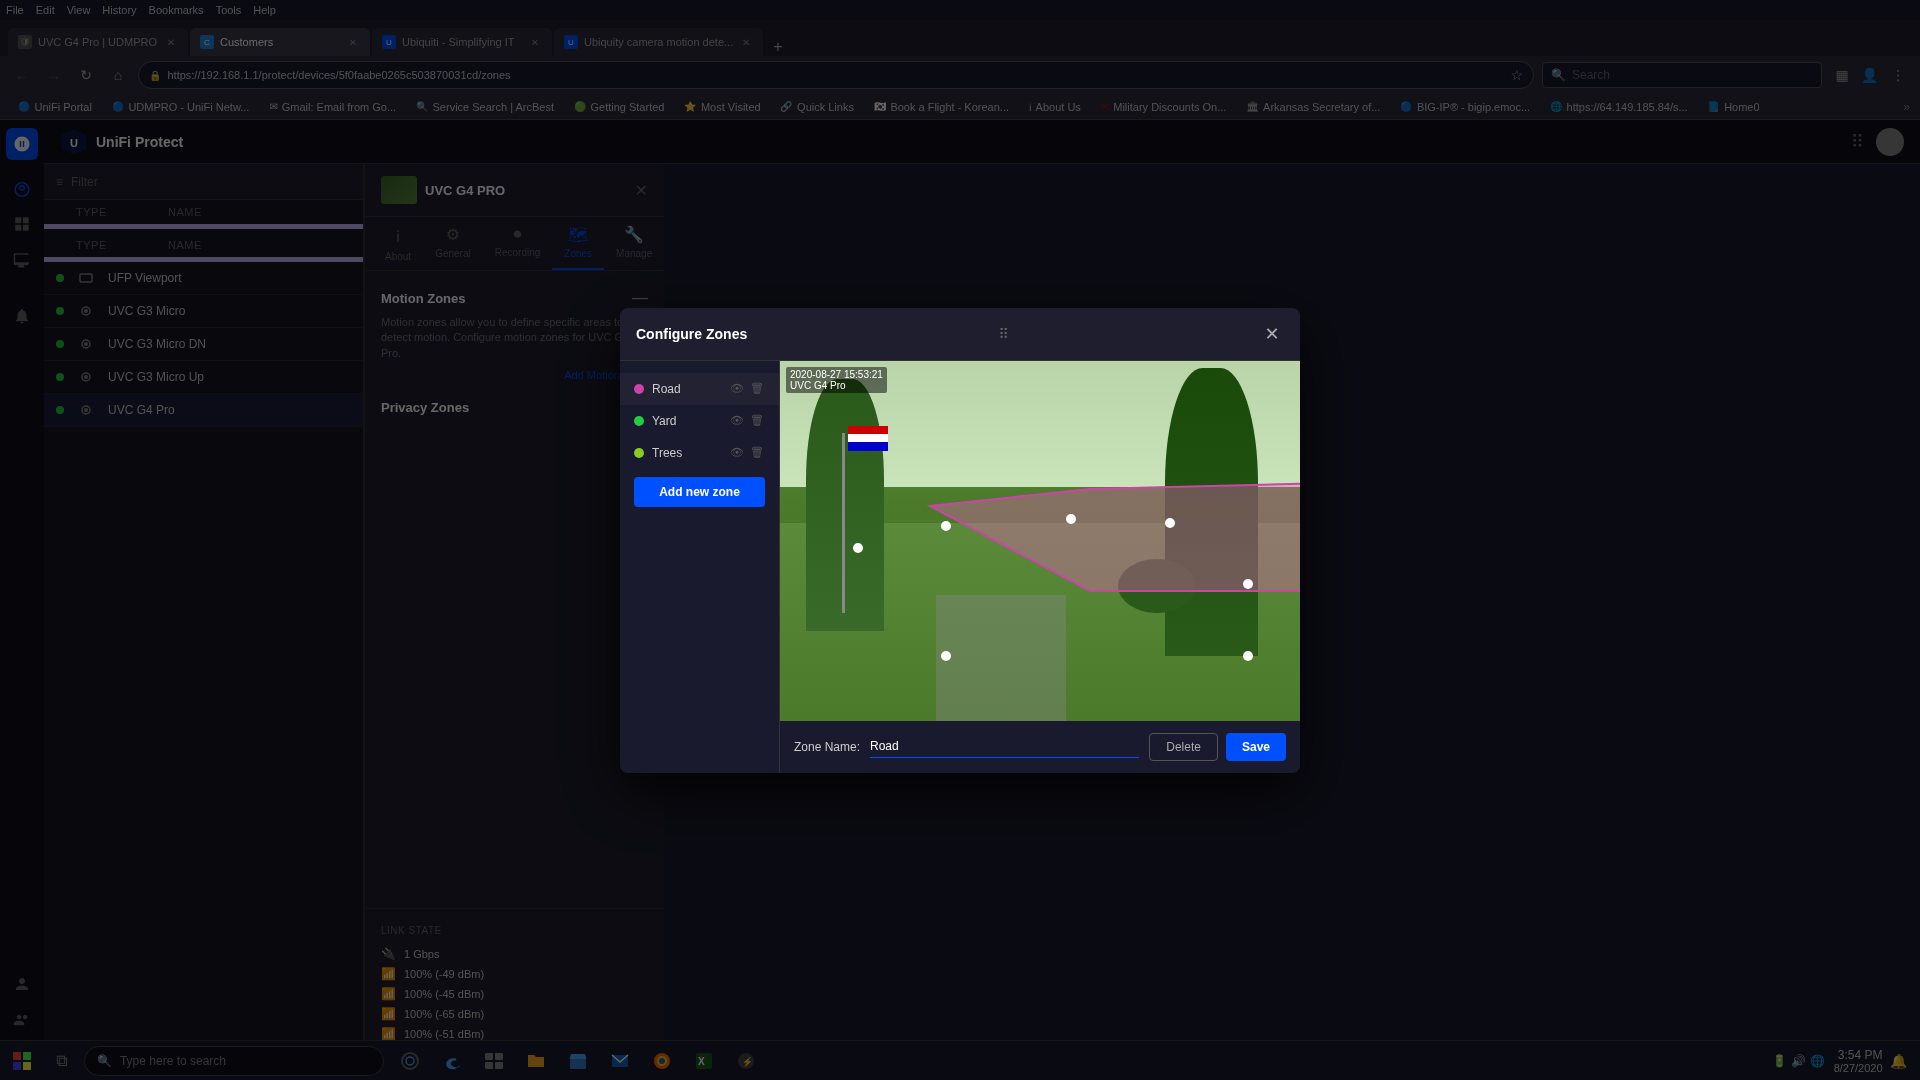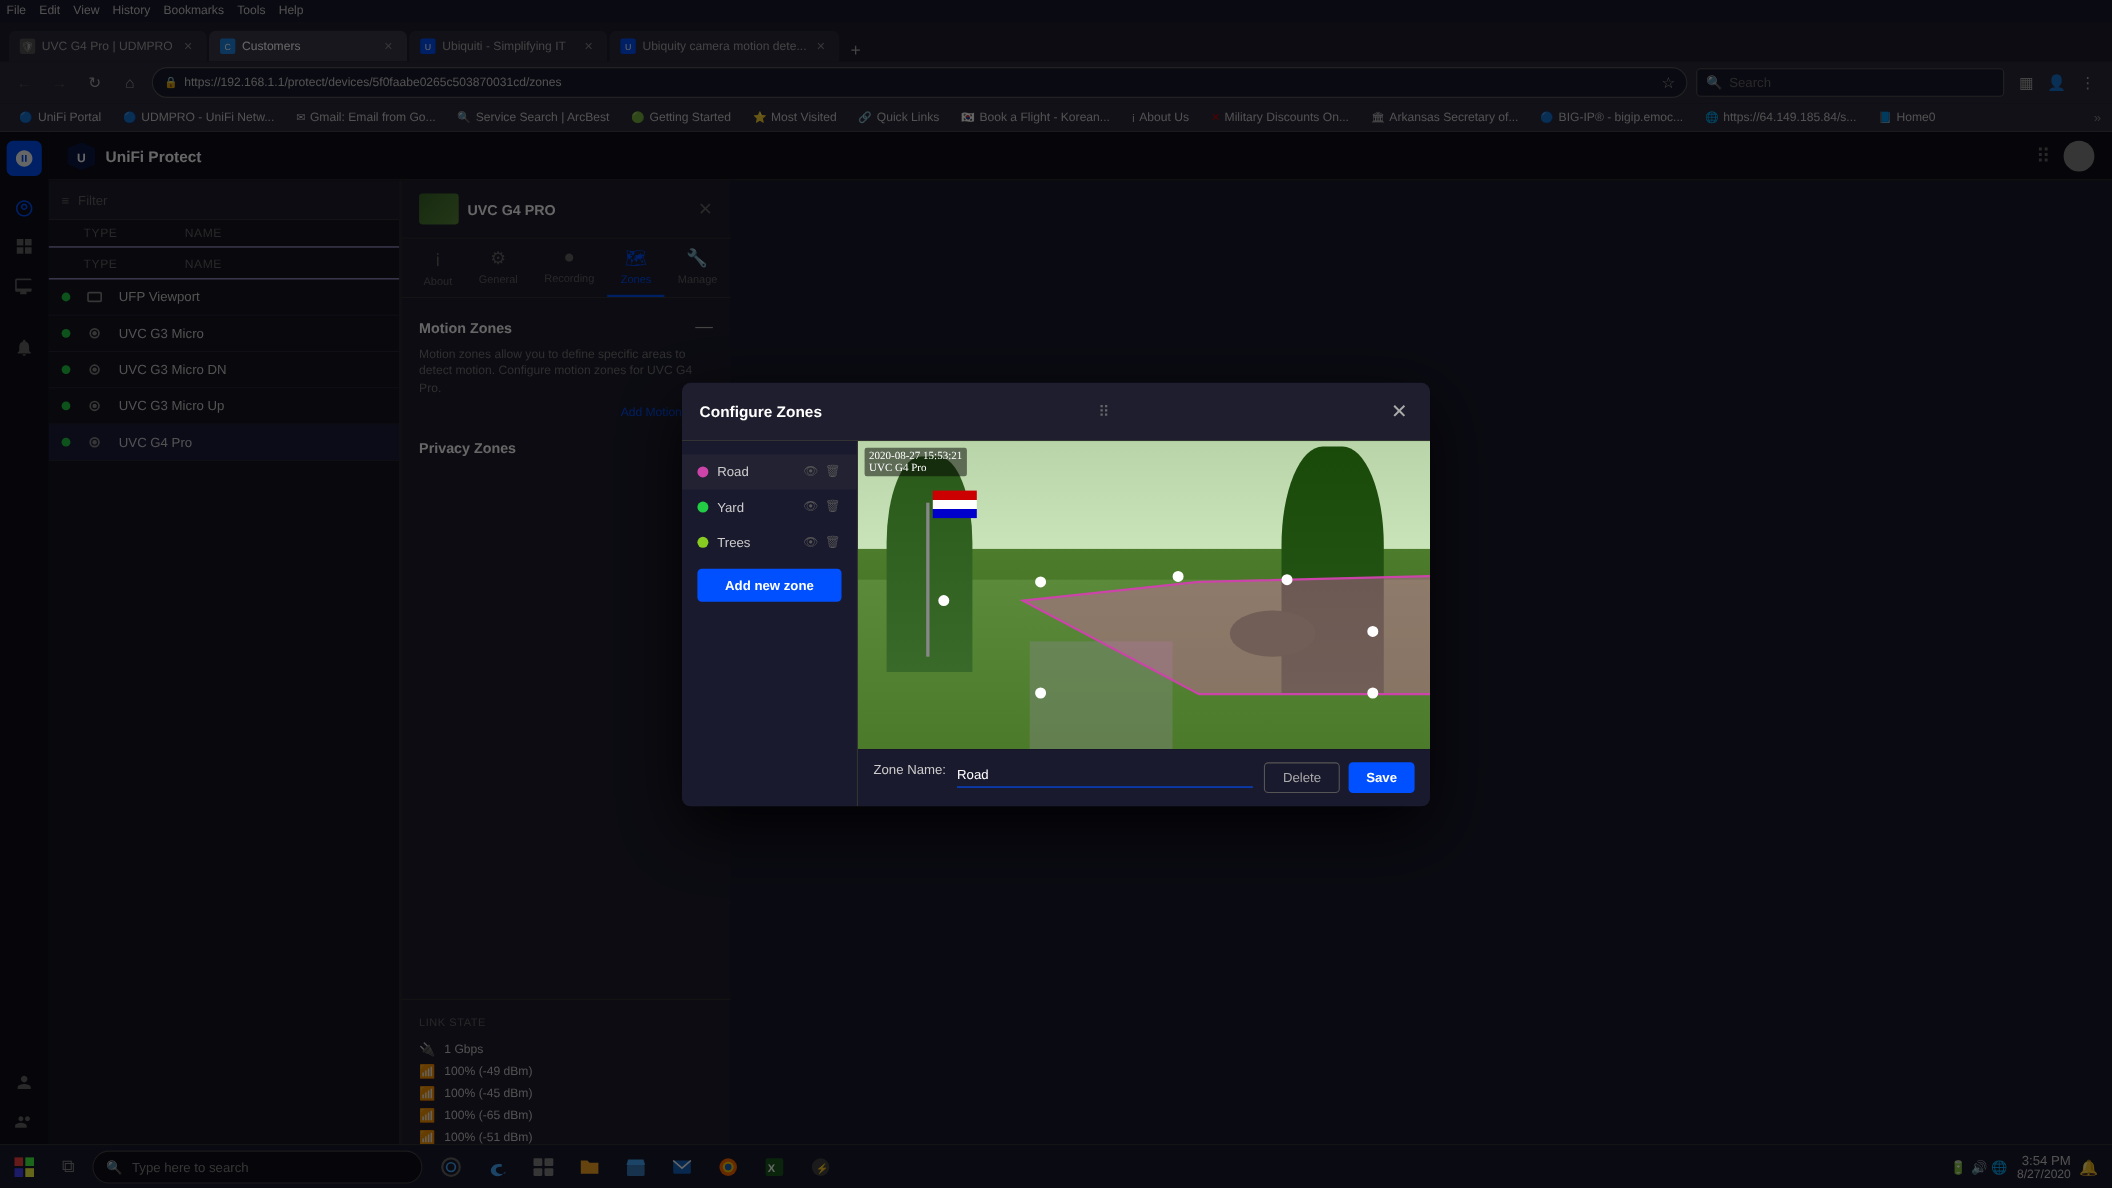--- a/index.html
+++ b/index.html
@@ -176,21 +176,21 @@
       padding: 0 12px;
       gap: 8px;
       border-bottom: 1px solid #333;
     }
     .filter-icon { color: #666; font-size: 12px; }
     .filter-label { color: #666; font-size: 12px; }
 
     .device-list-header {
       display: flex;
       padding: 6px 12px;
-      border-bottom: 1px solid #c4b5fd;
+      border-bottom: 5px solid #c4b5fd;
       gap: 12px;
     }
     .col-type { width: 80px; color: #666; font-size: 11px; text-transform: uppercase; letter-spacing: 0.5px; }
     .col-name { flex: 1; color: #666; font-size: 11px; text-transform: uppercase; letter-spacing: 0.5px; }
 
     .device-row {
       display: flex;
       align-items: center;
       padding: 6px 12px;
       gap: 12px;
@@ -356,23 +356,22 @@
     }
 
     .camera-view {
       flex: 1;
       display: flex;
       flex-direction: column;
     }
     .camera-feed {
       position: relative;
       background: #000;
-      height: 280px;
+      height: 360px;
       overflow: hidden;
-      font-family: Liberation Serif, serif;
     }
     .camera-timestamp {
       position: absolute;
       top: 8px;
       left: 8px;
       color: white;
       font-size: 10px;
       background: rgba(0,0,0,0.5);
       padding: 2px 4px;
       border-radius: 2px;
@@ -420,21 +419,21 @@
       border: 1px solid #555;
       border-radius: 3px;
       overflow: hidden;
     }
     .sensitivity-value { color: white; font-size: 12px; padding: 2px 6px; background: #222; }
     .sensitivity-arrows { display: flex; flex-direction: column; }
     .sensitivity-arrow { color: #aaa; font-size: 8px; padding: 1px 3px; cursor: pointer; background: #333; border: none; }
 
     .zone-name-row {
       display: flex;
-      align-items: flex-start;
+      align-items: center;
       gap: 10px;
     }
     .zone-name-label { color: #ccc; font-size: 12px; white-space: nowrap; }
     .zone-name-input {
       flex: 1;
       background: transparent;
       border: none;
       border-bottom: 1px solid #0050ff;
       color: white;
       font-size: 12px;

